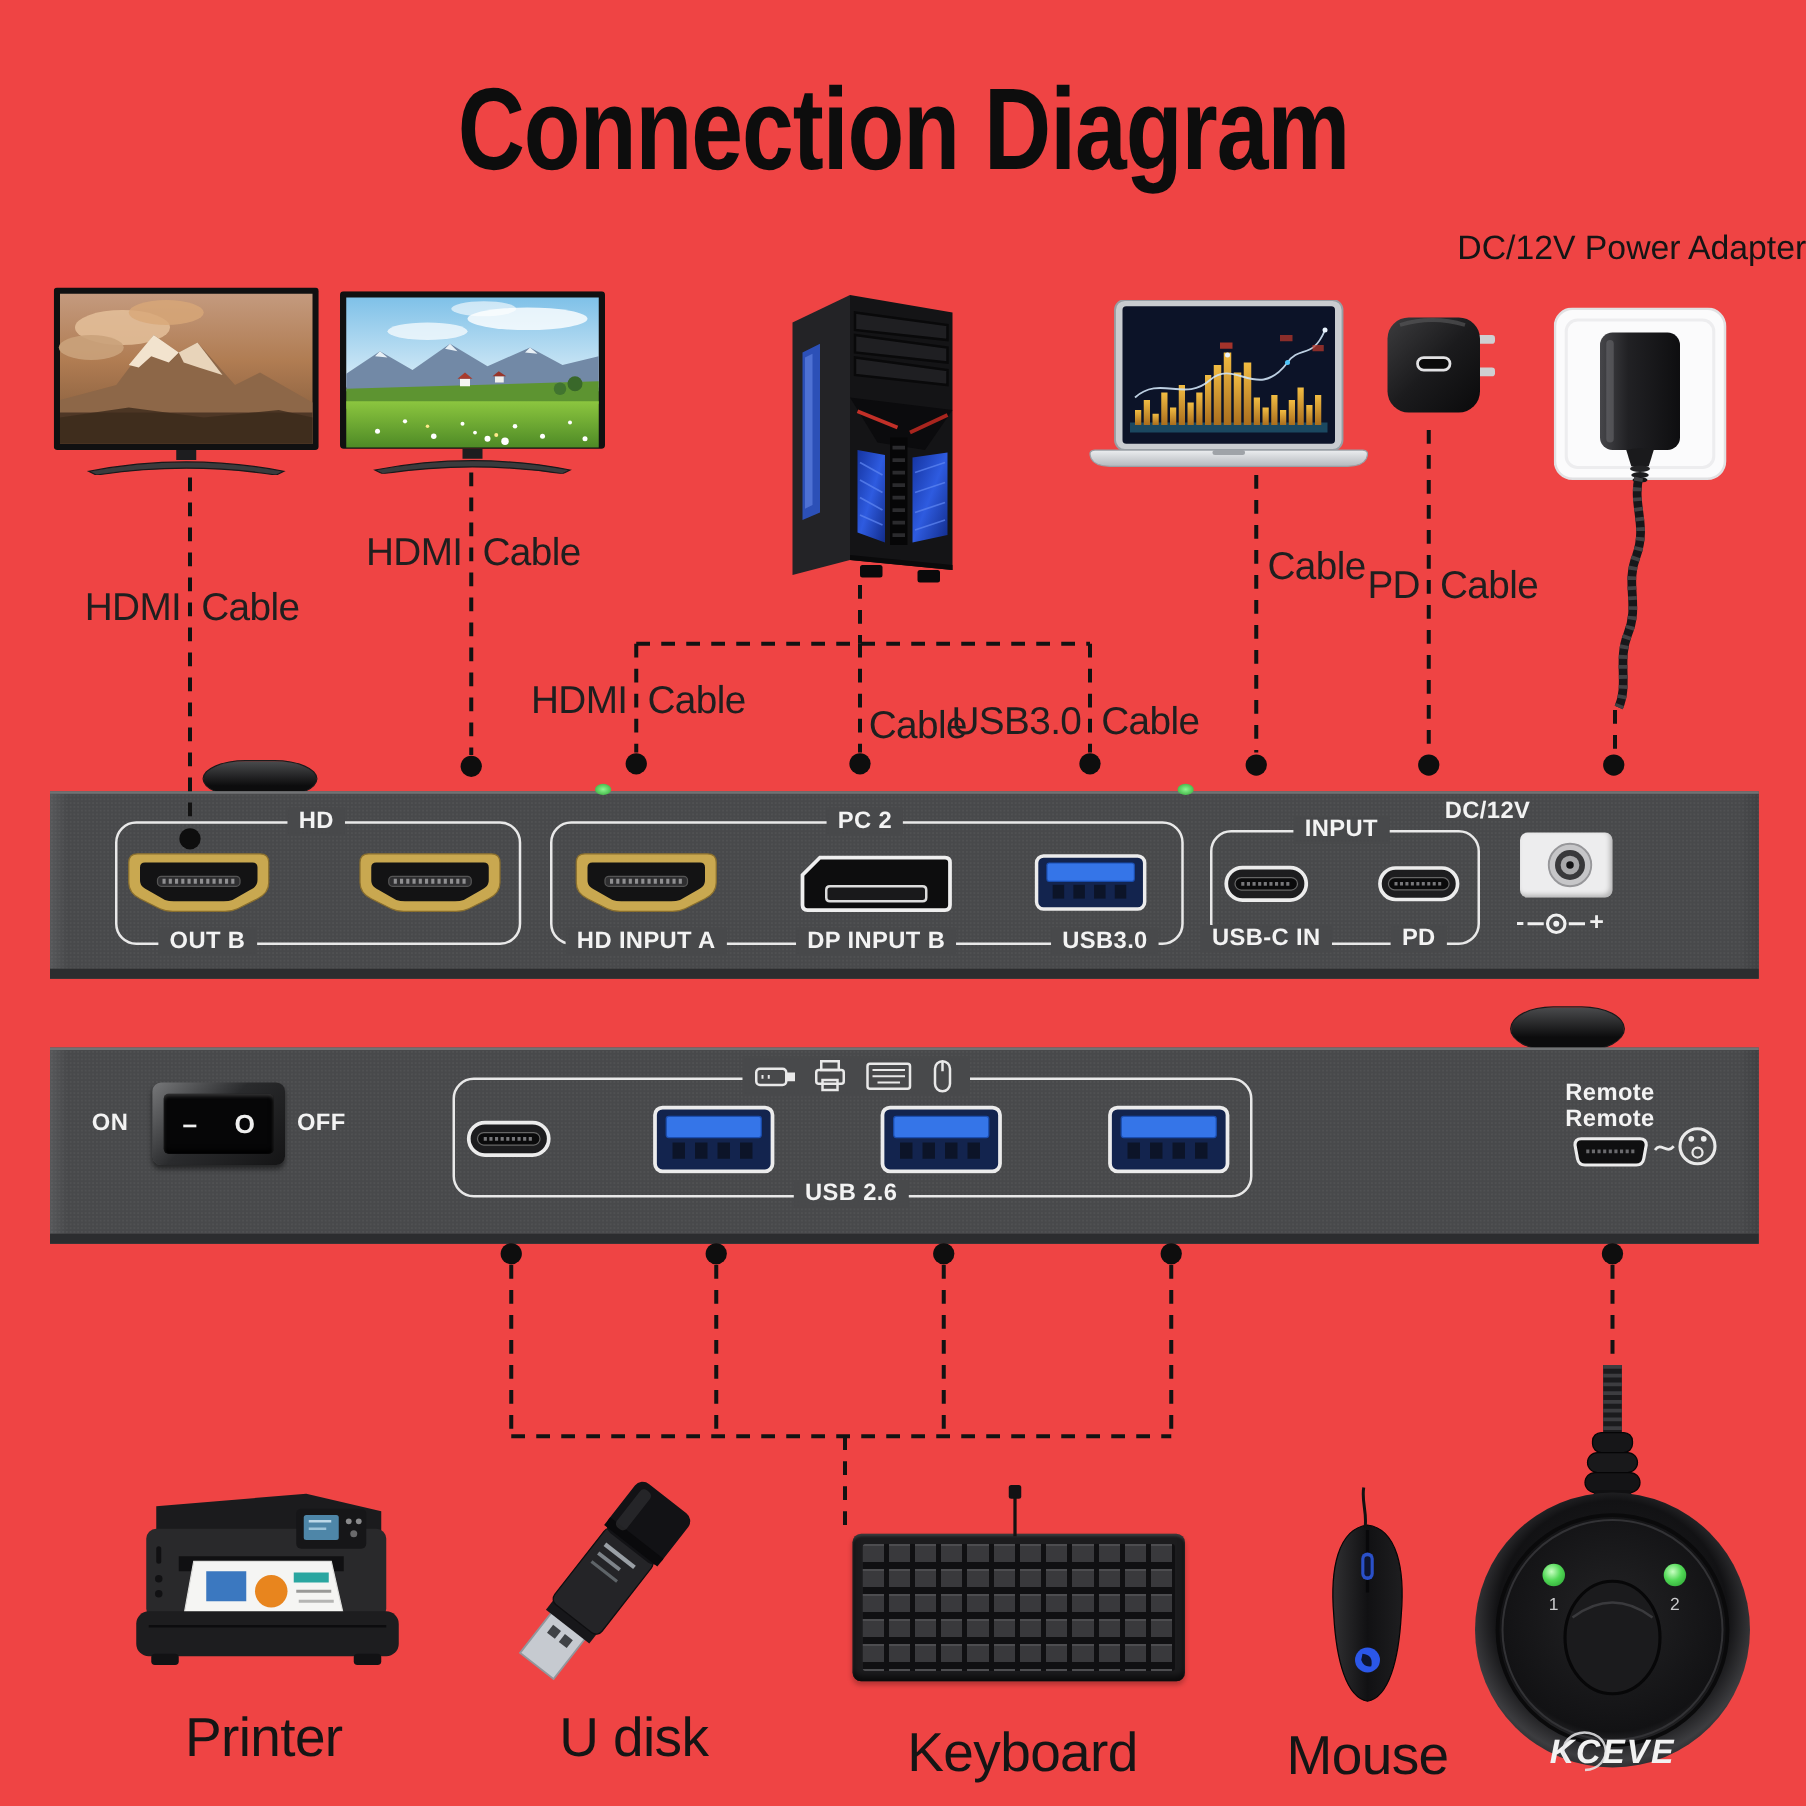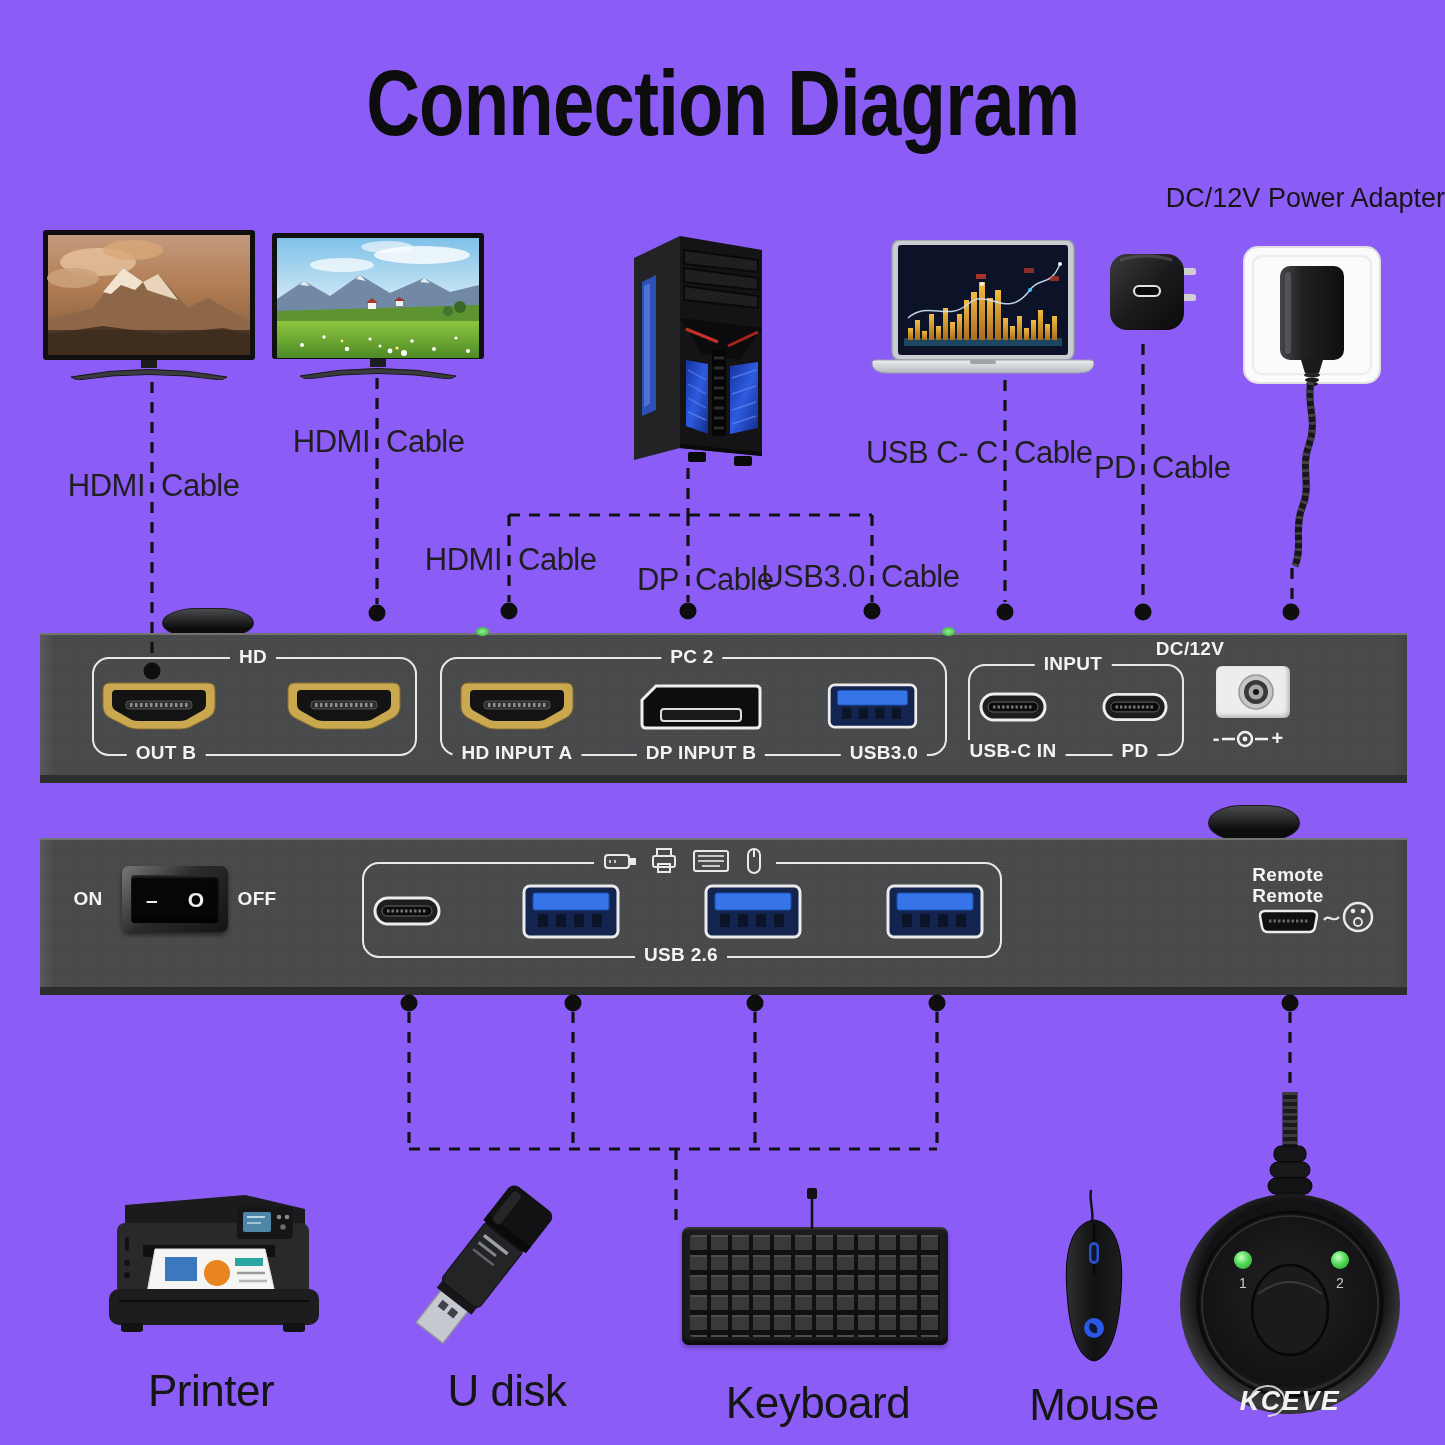--- a/index.html
+++ b/index.html
@@ -1,16 +1,16 @@
 <!DOCTYPE html>
 <html><head>
 <meta charset="utf-8">
 <style>
   html,body{margin:0;padding:0;background:#fff;}
-  .stage{position:relative;width:1445px;height:1445px;background:#8b5cf6;overflow:hidden;
+  .stage{position:relative;width:1445px;height:1445px;background:#ef4444;overflow:hidden;
          font-family:"Liberation Sans",sans-serif;color:#1a1a1a;text-decoration:underline;}
   .abs{position:absolute;}
   
   .title-wrap{left:0;top:50px;width:1445px;text-align:center;}
   .title{display:inline-block;font-size:93px;font-weight:bold;color:#0d0d0d;
          transform:scaleX(.8);transform-origin:center;letter-spacing:-1px;white-space:nowrap;}
   
   .cable-left{position:absolute;width:300px;text-align:right;font-size:31px;letter-spacing:-.5px;color:#1f1f1f;white-space:nowrap;}
   .cable-right{position:absolute;width:300px;text-align:left;font-size:31px;letter-spacing:-.5px;color:#1f1f1f;white-space:nowrap;}
   .toplabel{position:absolute;font-size:27px;color:#151515;white-space:nowrap;}
@@ -281,27 +281,25 @@
 
   <span class="cable-left" style="left:-155px;top:468px;">HDMI</span>
   <span class="cable-right" style="left:161px;top:468px;">Cable</span>
 
   <span class="cable-left" style="left:70px;top:424px;">HDMI</span>
   <span class="cable-right" style="left:386px;top:424px;">Cable</span>
 
   <span class="cable-left" style="left:202px;top:542px;">HDMI</span>
   <span class="cable-right" style="left:518px;top:542px;">Cable</span>
 
-  <span class="cable-left" style="left:379px;top:562px;">DP</span>
   <span class="cable-right" style="left:695px;top:562px;">Cable</span>
 
   <span class="cable-left" style="left:565px;top:559px;">USB3.0</span>
   <span class="cable-right" style="left:881px;top:559px;">Cable</span>
 
-  <span class="cable-left" style="left:698px;top:435px;">USB C- C</span>
   <span class="cable-right" style="left:1014px;top:435px;">Cable</span>
 
   <span class="cable-left" style="left:836px;top:450px;">PD</span>
   <span class="cable-right" style="left:1152px;top:450px;">Cable</span>
 
   <div class="knob" style="left:162px;top:608px;width:90px;height:28px;"></div>
   <div class="panel panel1"></div>
   <div class="led" style="left:476px;top:627px;"></div>
   <div class="led" style="left:942px;top:627px;"></div>
 

